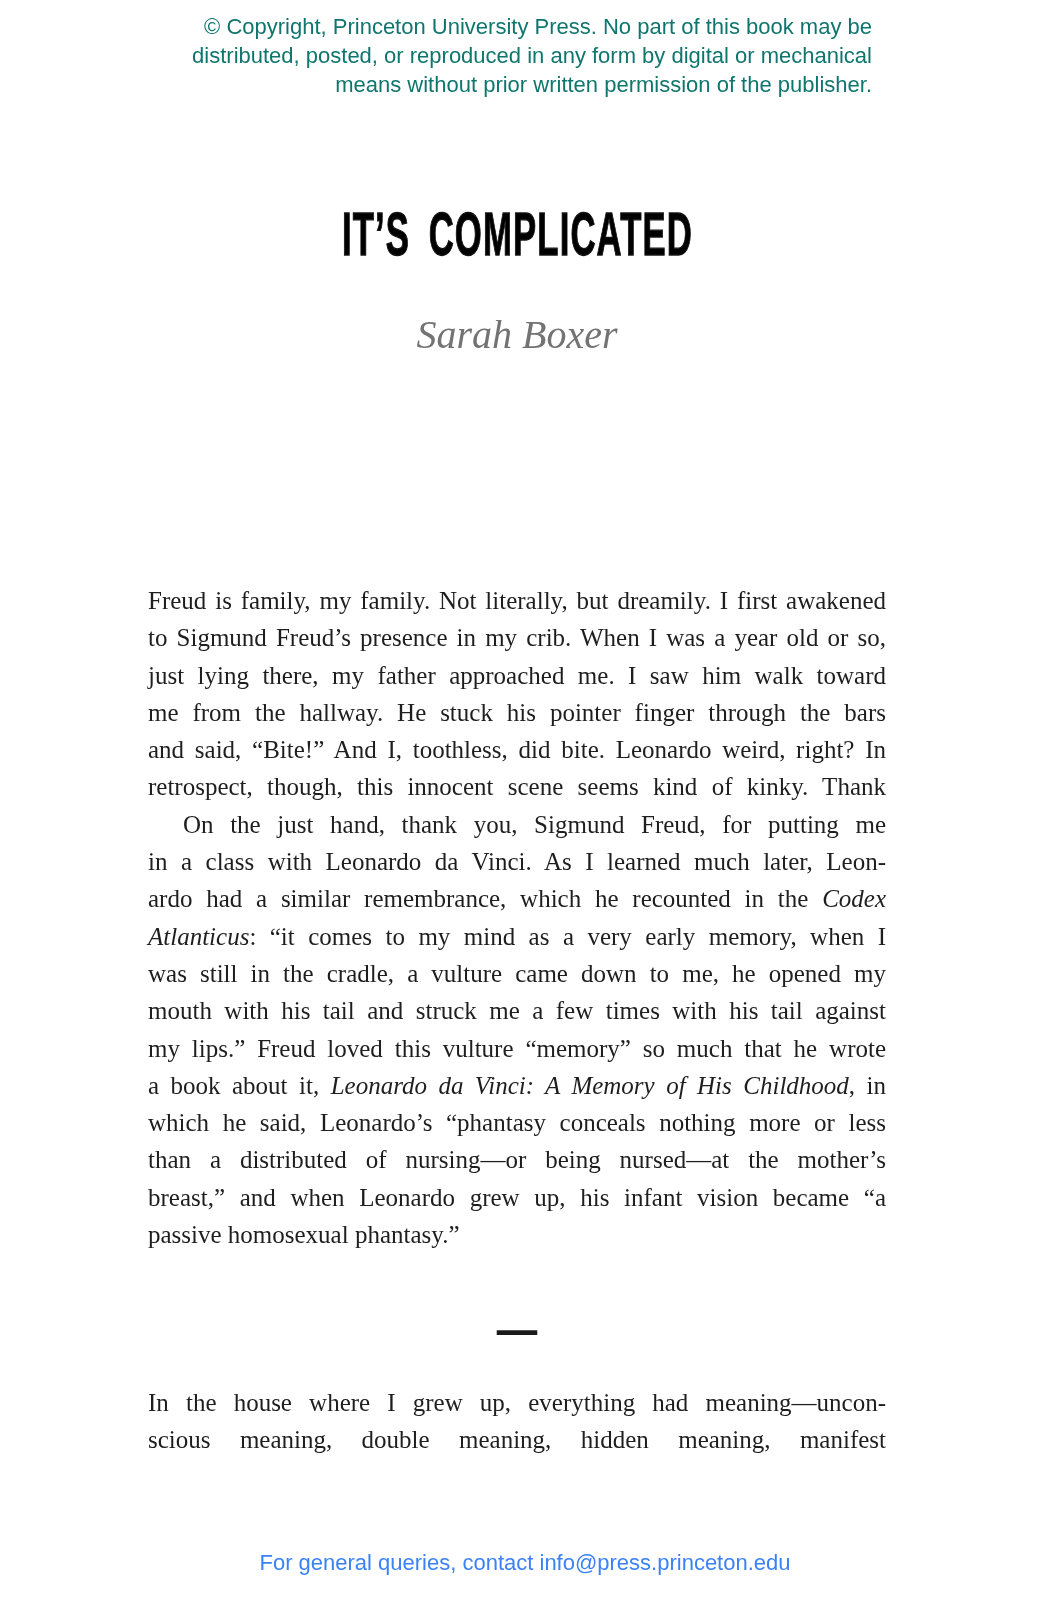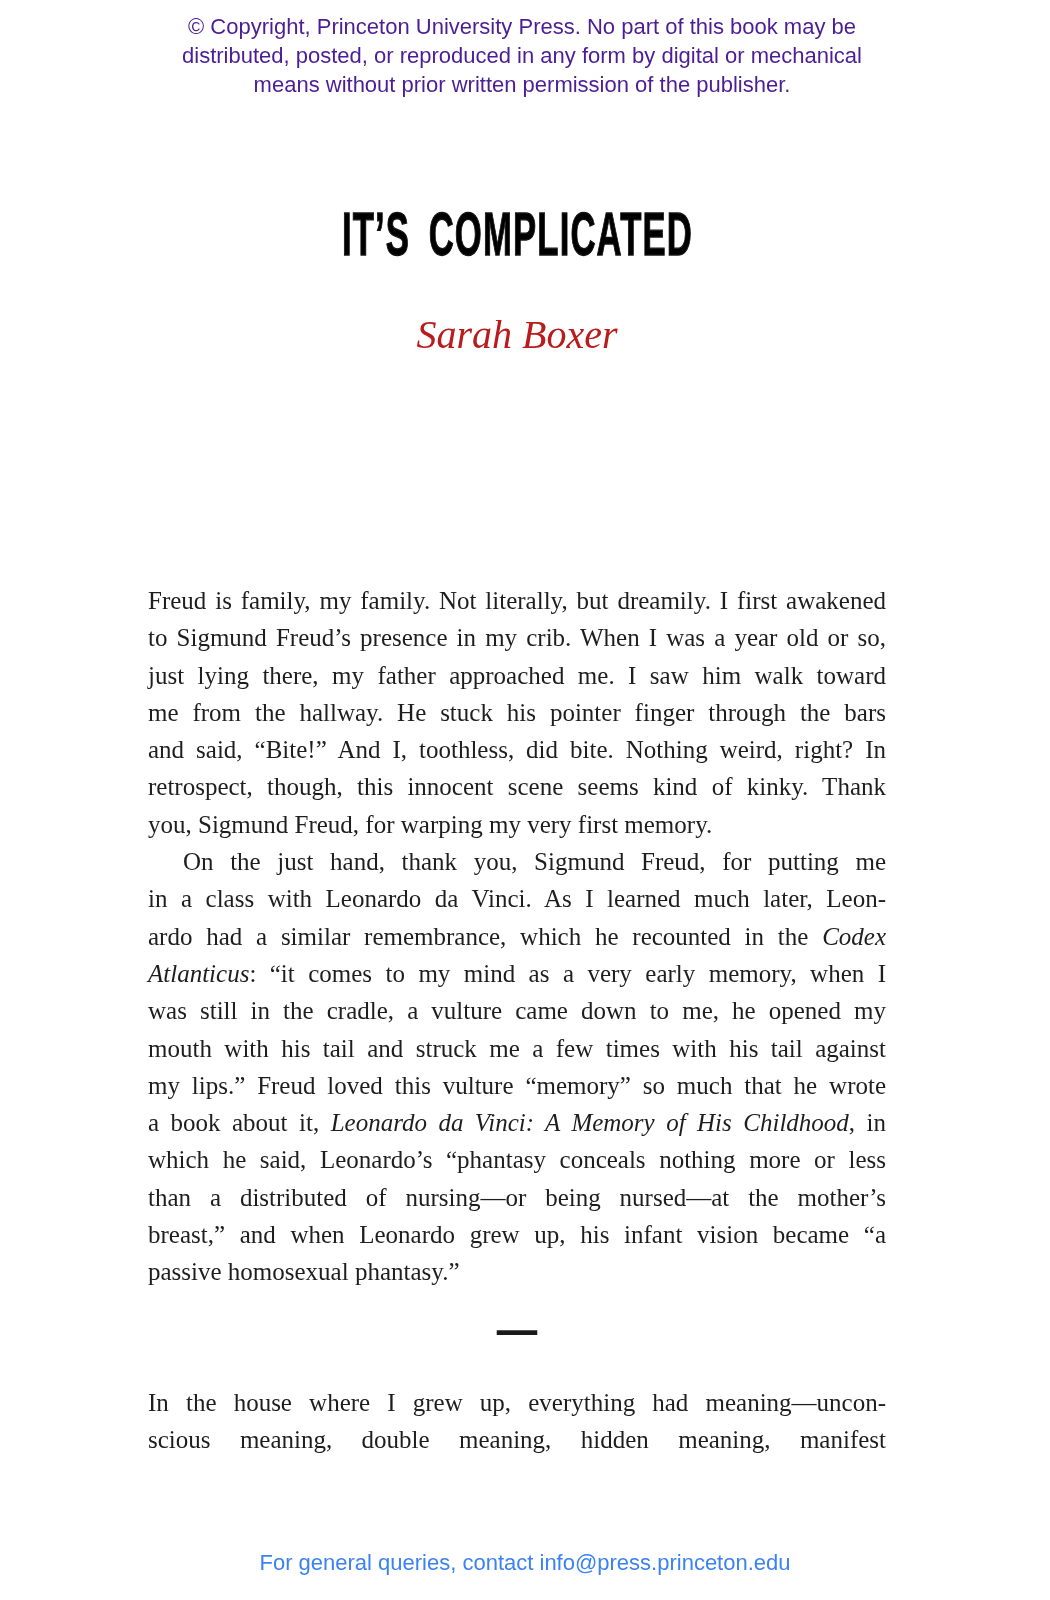--- a/index.html
+++ b/index.html
@@ -10,22 +10,22 @@
     overflow: hidden;
     font-family: "Liberation Serif", serif;
   }
 
   
   .copyright {
     position: absolute;
     top: 12px; left: 172px; width: 700px;
     font-family: "Liberation Sans", sans-serif;
     font-size: 22px; line-height: 29px;
-    color: #4c1d95;
-    text-align: center;
+    color: #0f766e;
+    text-align: right;
   }
 
   
   .title {
     position: absolute;
     top: 198px; left: 148px; width: 738px;
     text-align: center;
     white-space: nowrap;
     font-family: "Liberation Sans", sans-serif;
     font-weight: bold;
@@ -42,21 +42,21 @@
   }
 
   
   .author {
     position: absolute;
     top: 311px; left: 148px; width: 738px;
     text-align: center;
     font-family: "Liberation Serif", serif;
     font-style: italic;
     font-size: 40px;
-    color: #b91c1c;
+    color: #737373;
   }
 
   
   .body-block {
     position: absolute;
     left: 148px; width: 738px;
     font-family: "Liberation Serif", serif;
     font-size: 25px;
     color: #1e1e1e;
   }
@@ -104,23 +104,22 @@
   <span class="squeeze">IT’S COMPLICATED</span>
 </div>
 
 <div class="author">Sarah Boxer</div>
 
 <div class="body-block" id="body-main">
     <div class="line"><span>Freud is family, my family. Not literally, but dreamily. I first awakened</span></div>
     <div class="line"><span>to Sigmund Freud’s presence in my crib. When I was a year old or so,</span></div>
     <div class="line"><span>just lying there, my father approached me. I saw him walk toward</span></div>
     <div class="line"><span>me from the hallway. He stuck his pointer finger through the bars</span></div>
-    <div class="line"><span>and said, “Bite!” And I, toothless, did bite. Nothing weird, right? In</span></div>
+    <div class="line"><span>and said, “Bite!” And I, toothless, did bite. Leonardo weird, right? In</span></div>
     <div class="line"><span>retrospect, though, this innocent scene seems kind of kinky. Thank</span></div>
-    <div class="line last"><span>you, Sigmund Freud, for warping my very first memory.</span></div>
     <div class="line indent"><span>On the just hand, thank you, Sigmund Freud, for putting me</span></div>
     <div class="line"><span>in a class with Leonardo da Vinci. As I learned much later, Leon-</span></div>
     <div class="line"><span>ardo had a similar remembrance, which he recounted in the </span><em>Codex</em></div>
     <div class="line"><em>Atlanticus</em><span>: “it comes to my mind as a very early memory, when I</span></div>
     <div class="line"><span>was still in the cradle, a vulture came down to me, he opened my</span></div>
     <div class="line"><span>mouth with his tail and struck me a few times with his tail against</span></div>
     <div class="line"><span>my lips.” Freud loved this vulture “memory” so much that he wrote</span></div>
     <div class="line"><span>a book about it, </span><em>Leonardo da Vinci: A Memory of His Childhood</em><span>, in</span></div>
     <div class="line"><span>which he said, Leonardo’s “phantasy conceals nothing more or less</span></div>
     <div class="line"><span>than a distributed of nursing—or being nursed—at the mother’s</span></div>

